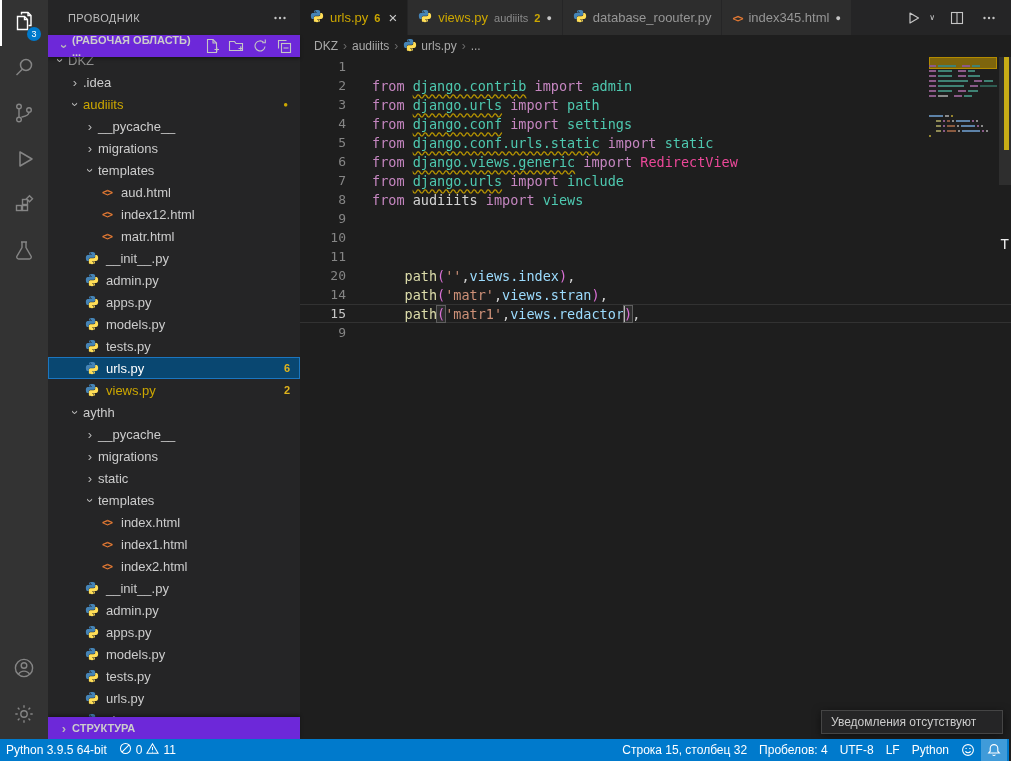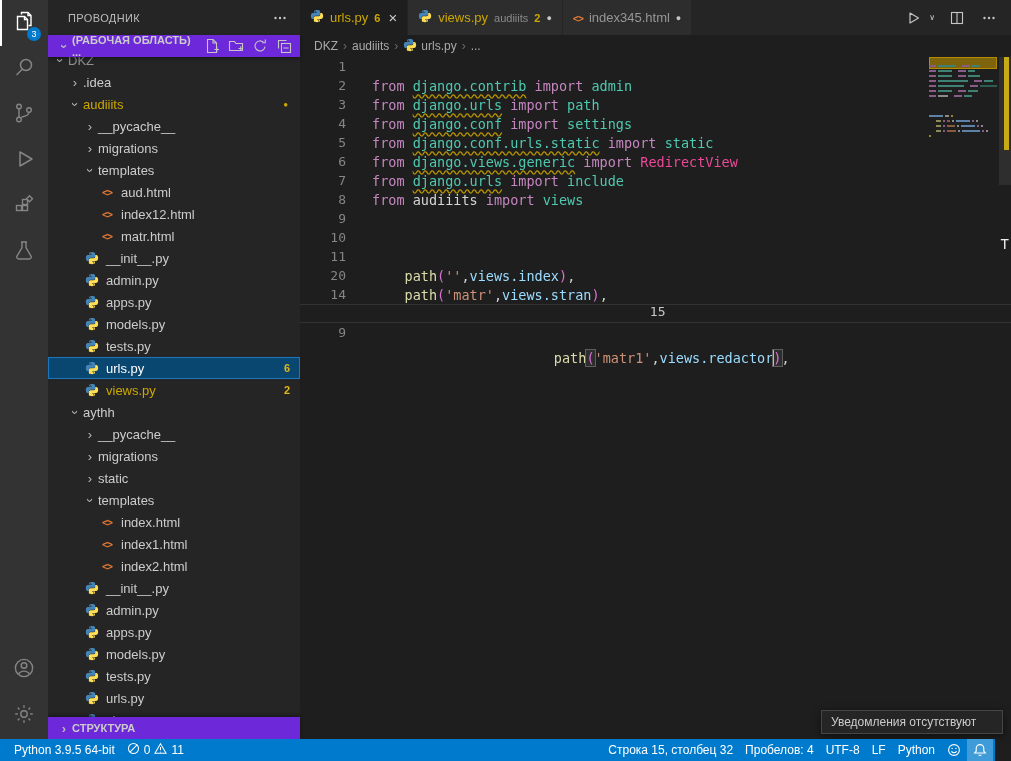--- a/index.html
+++ b/index.html
@@ -53,40 +53,40 @@
   .dirty{color:#c5c5c5;font-size:9px;}
   .tclose{color:#cccccc;font-size:15px;margin-left:2px;line-height:1;}
   .tab-actions{margin-left:auto;display:flex;align-items:center;gap:12px;padding-right:12px;color:#cccccc;}
   .run-dd{font-size:8px;color:#cccccc;margin-left:-6px;}
   .crumbs{height:22px;flex:0 0 22px;display:flex;align-items:center;font-size:12px;color:#a9a9a9;
           padding-left:14px;gap:5px;background:#1e1e1e;}
   .crumb{display:flex;align-items:center;gap:4px;cursor:pointer;}
   .csep{color:#6a6a6a;}
   .editor{flex:1;position:relative;font-family:"DejaVu Sans Mono",monospace;overflow:hidden;background:#1e1e1e;}
   .cl{display:flex;height:19px;align-items:center;box-sizing:border-box;}
-  .cl.cur{box-shadow:inset 0 1px 0 #323232, inset 0 -1px 0 #323232;flex-direction:column;}
+  .cl.cur{box-shadow:inset 0 1px 0 #323232, inset 0 -1px 0 #323232;}
   .ln{width:46px;flex:0 0 46px;text-align:right;margin-right:26px;color:#858585;font-size:13px;}
   .cl.cur .ln{color:#c6c6c6;}
   .ct{font-size:13.5px;white-space:pre;color:#d4d4d4;}
   .tk{white-space:pre;}
   .tk.kw{color:#c586c0}.tk.ns{color:#4ec9b0}.tk.nsd{color:#ec4899}.tk.fn{color:#dcdcaa}
   .tk.str{color:#ce9178}.tk.vr{color:#9cdcfe}.tk.b1{color:#ffd700}.tk.b2{color:#da70d6}.tk.pl{color:#d4d4d4}
   .tk.sq{text-decoration-line:underline;text-decoration-style:wavy;text-decoration-color:#b89500;text-underline-offset:3px;}
   .tk.bm{outline:1px solid #5e5e5e;background:rgba(90,90,90,.25);}
   .caret{display:inline-block;width:2px;height:16px;background:#d7d7d7;vertical-align:text-bottom;margin:0 -1px;}
   .minimap{position:absolute;top:3px;right:14px;width:68px;}
   .ml{height:2px;margin-bottom:3px;display:flex;gap:2px;}
   .ml span{height:2px;display:inline-block;}
   .mm-hl{position:absolute;top:0;right:14px;width:66px;height:10px;background:rgba(205,160,0,.55);border:1px solid #b38b00;}
   .ruler-warn{position:absolute;top:0;right:2px;width:5px;height:93px;background:#d7b600;}
   .scroll-slider{position:absolute;top:0;right:0;width:12px;height:128px;background:rgba(121,121,121,.18);}
   .ruler-artifact{position:absolute;top:179px;right:2px;color:#ececec;font-size:14px;}
   
-  #statusbar{position:absolute;left:0;right:16px;bottom:0;height:22px;background:#007acc;color:#ffffff;
-             display:flex;align-items:center;font-size:12px;padding-left:8px;z-index:5;justify-content:flex-end;}
+  #statusbar{position:absolute;left:0;right:2px;bottom:0;height:22px;background:#007acc;color:#ffffff;
+             display:flex;align-items:center;font-size:12px;padding-left:0;z-index:5;justify-content:flex-end;}
   .sb-item{display:flex;align-items:center;gap:4px;padding:0 6px;height:22px;cursor:pointer;}
   .sb-right{margin-left:auto;display:flex;align-items:center;padding-right:2px;}
   .sb-bell{background:rgba(255,255,255,.25);}
   
   #notification{position:absolute;right:8px;bottom:27px;width:162px;background:#252526;border:1px solid #454545;
                 color:#cccccc;font-size:12px;padding:4px 9px;box-shadow:0 2px 8px rgba(0,0,0,.5);z-index:4;}
 </style>
 </head>
 <body>
 
@@ -425,20 +425,27 @@
         </div>
         <div class="tab">
           <span><svg width="14" height="14" viewBox="0 0 32 32">
               <path fill="#4584b6" d="M15.9 2c-7 0-6.6 3-6.6 3v3.2h6.7v1H6.7S2 8.6 2 15.8c0 7.2 4.1 7 4.1 7h2.5v-3.3s-.1-4.1 4-4.1h6.7s3.9.1 3.9-3.8V5.9S23.8 2 15.9 2zm-3.7 2.1a1.2 1.2 0 1 1 0 2.4 1.2 1.2 0 0 1 0-2.4z"></path>
               <path fill="#ffde57" d="M16.1 30c7 0 6.6-3 6.6-3v-3.2H16v-1h9.3S30 23.4 30 16.2c0-7.2-4.1-7-4.1-7h-2.5v3.3s.1 4.1-4 4.1h-6.7s-3.9-.1-3.9 3.8v6.4S8.2 30 16.1 30zm3.7-2.1a1.2 1.2 0 1 1 0-2.4 1.2 1.2 0 0 1 0 2.4z"></path>
             </svg></span>
           <span class="tlabel warn">views.py</span>
           <span class="tdesc">audiiits</span>
           <span class="tbadge2">2</span>
           <span class="dirty">●</span>
+        </div>
+        <div class="tab">
+          <span><svg width="14" height="14" viewBox="0 0 32 32">
+              <path fill="#4584b6" d="M15.9 2c-7 0-6.6 3-6.6 3v3.2h6.7v1H6.7S2 8.6 2 15.8c0 7.2 4.1 7 4.1 7h2.5v-3.3s-.1-4.1 4-4.1h6.7s3.9.1 3.9-3.8V5.9S23.8 2 15.9 2zm-3.7 2.1a1.2 1.2 0 1 1 0 2.4 1.2 1.2 0 0 1 0-2.4z"></path>
+              <path fill="#ffde57" d="M16.1 30c7 0 6.6-3 6.6-3v-3.2H16v-1h9.3S30 23.4 30 16.2c0-7.2-4.1-7-4.1-7h-2.5v3.3s.1 4.1-4 4.1h-6.7s-3.9-.1-3.9 3.8v6.4S8.2 30 16.1 30zm3.7-2.1a1.2 1.2 0 1 1 0-2.4 1.2 1.2 0 0 1 0 2.4z"></path>
+            </svg></span>
+          <span class="tlabel">database_roouter.py</span>
         </div>
         <div class="tab">
           <span><span class="html-ic">&lt;&gt;</span></span>
           <span class="tlabel">index345.html</span>
           <span class="dirty">●</span>
         </div>
       </div>
     <div class="tab-actions" id="tab-actions">
         <span class="icon-btn">
           <svg width="16" height="16" viewBox="0 0 16 16" fill="none" stroke="currentColor" stroke-width="1.2">

